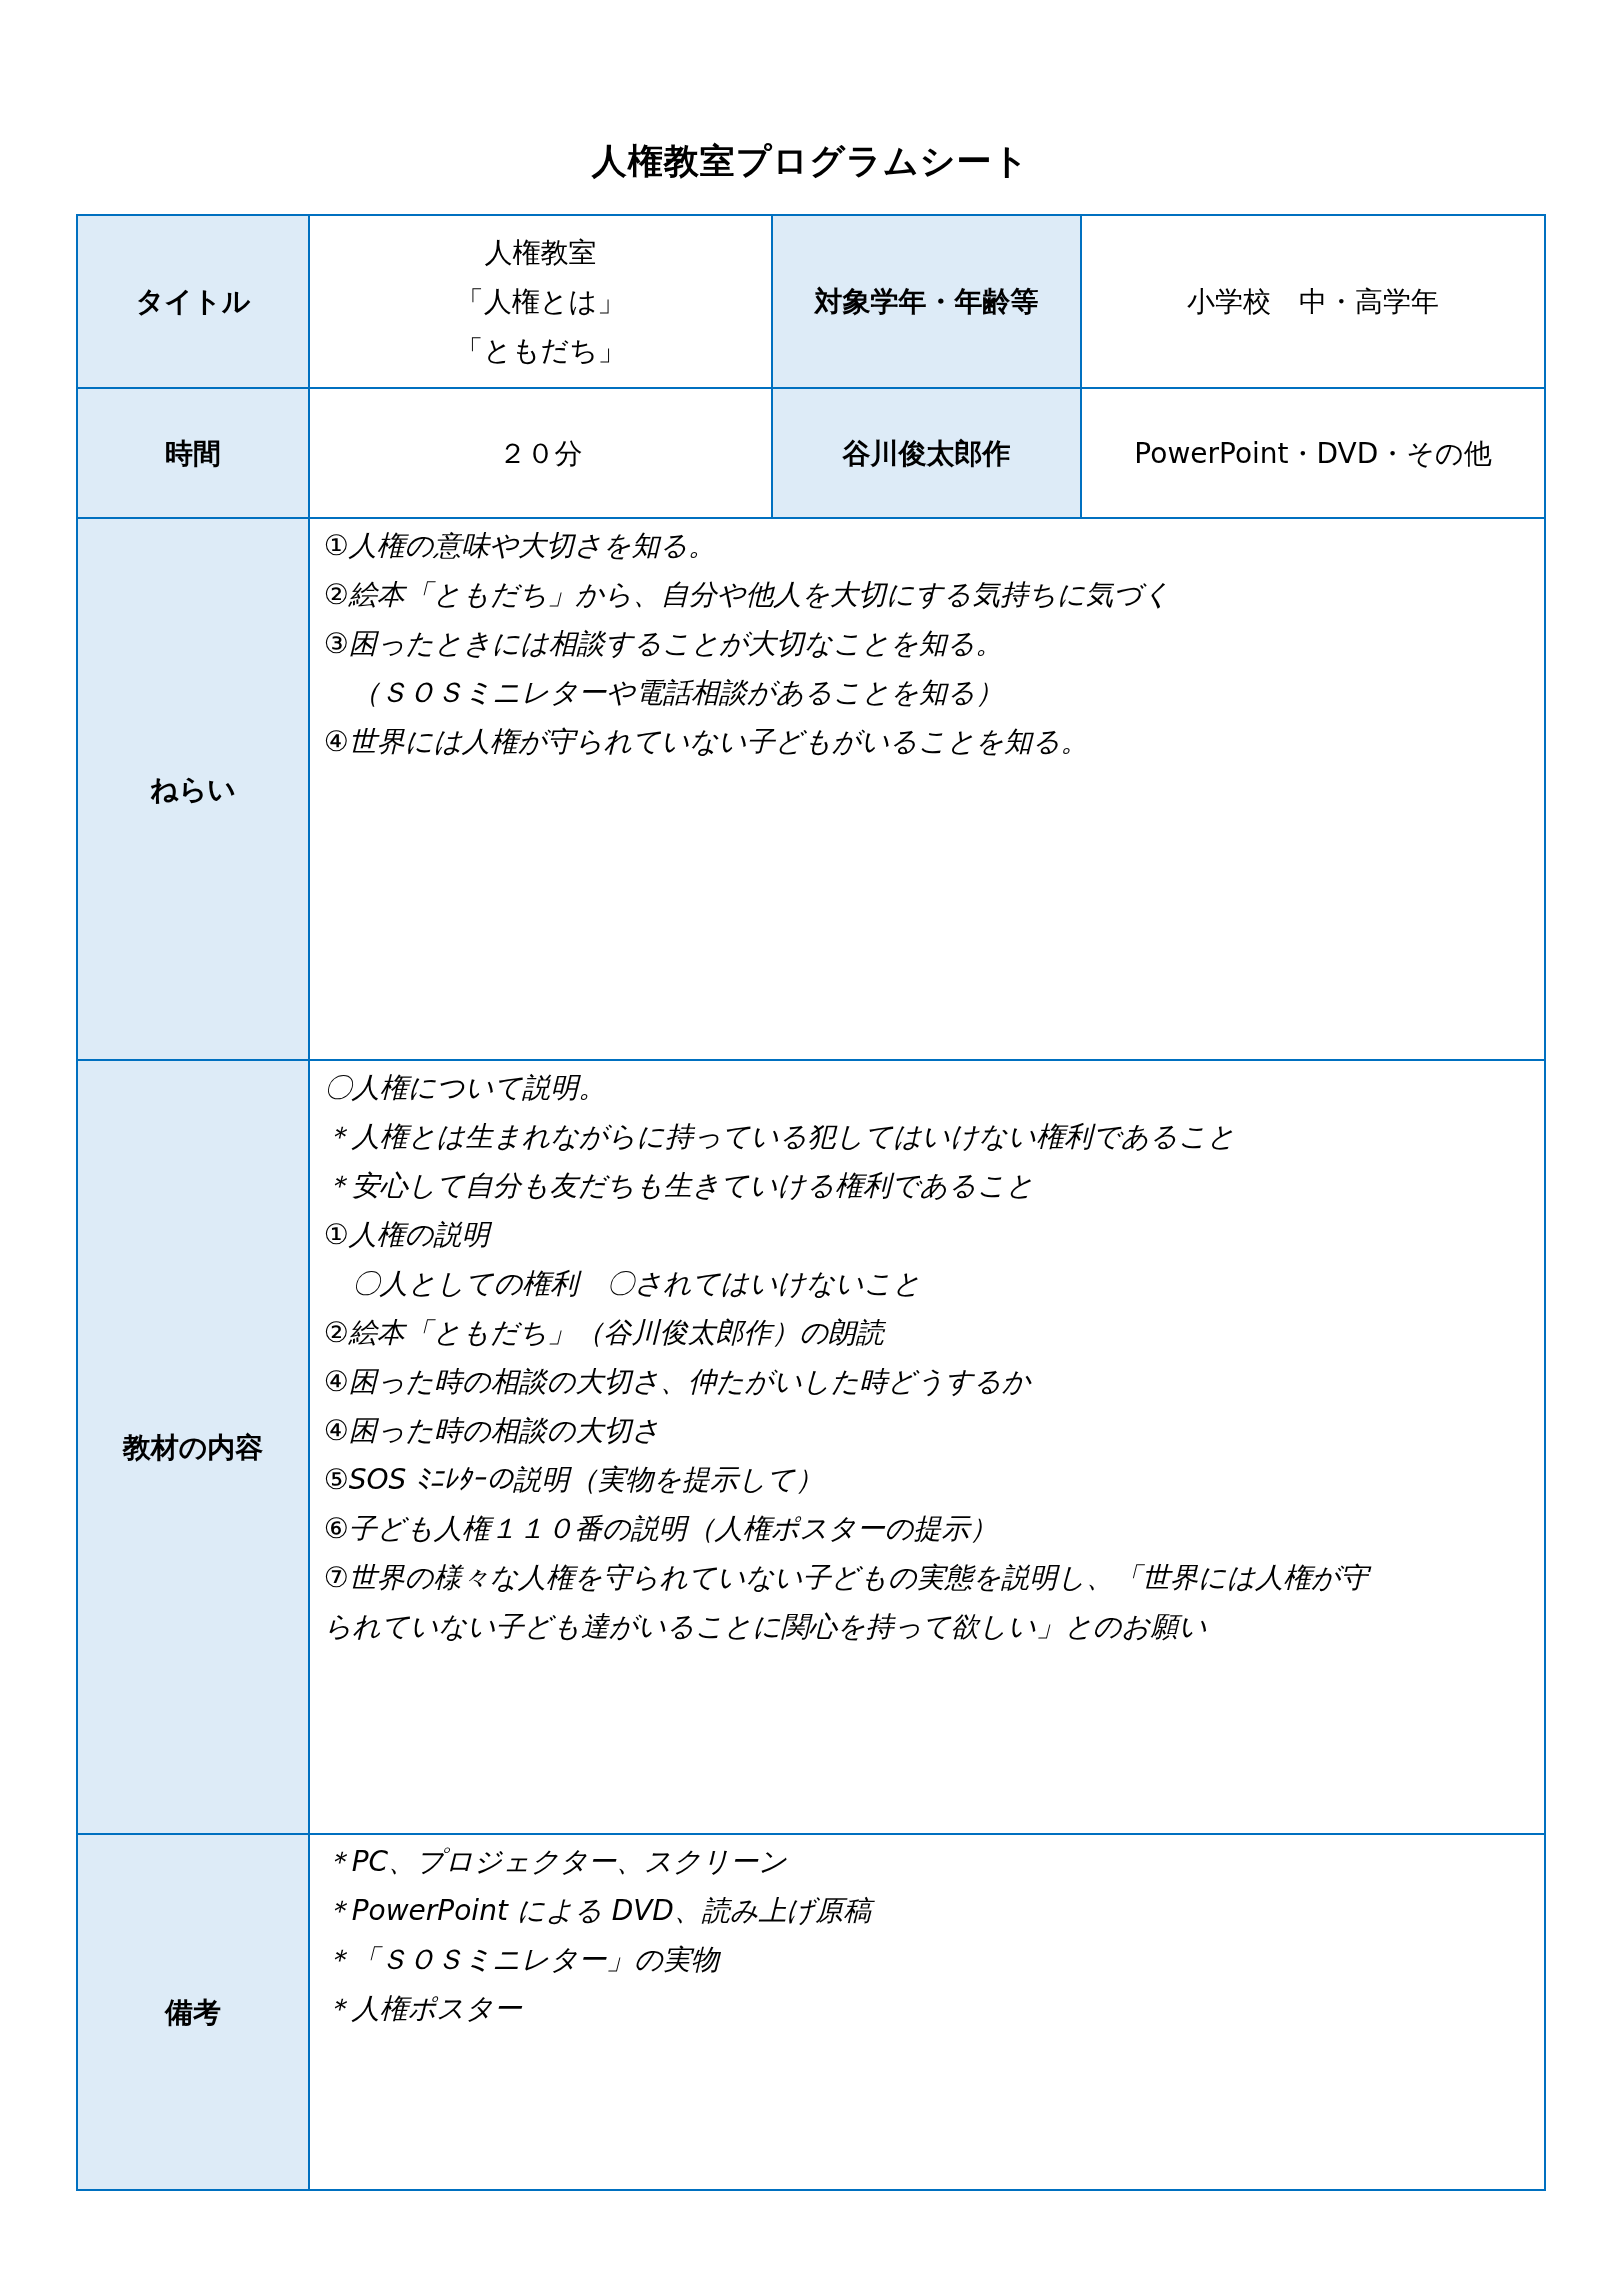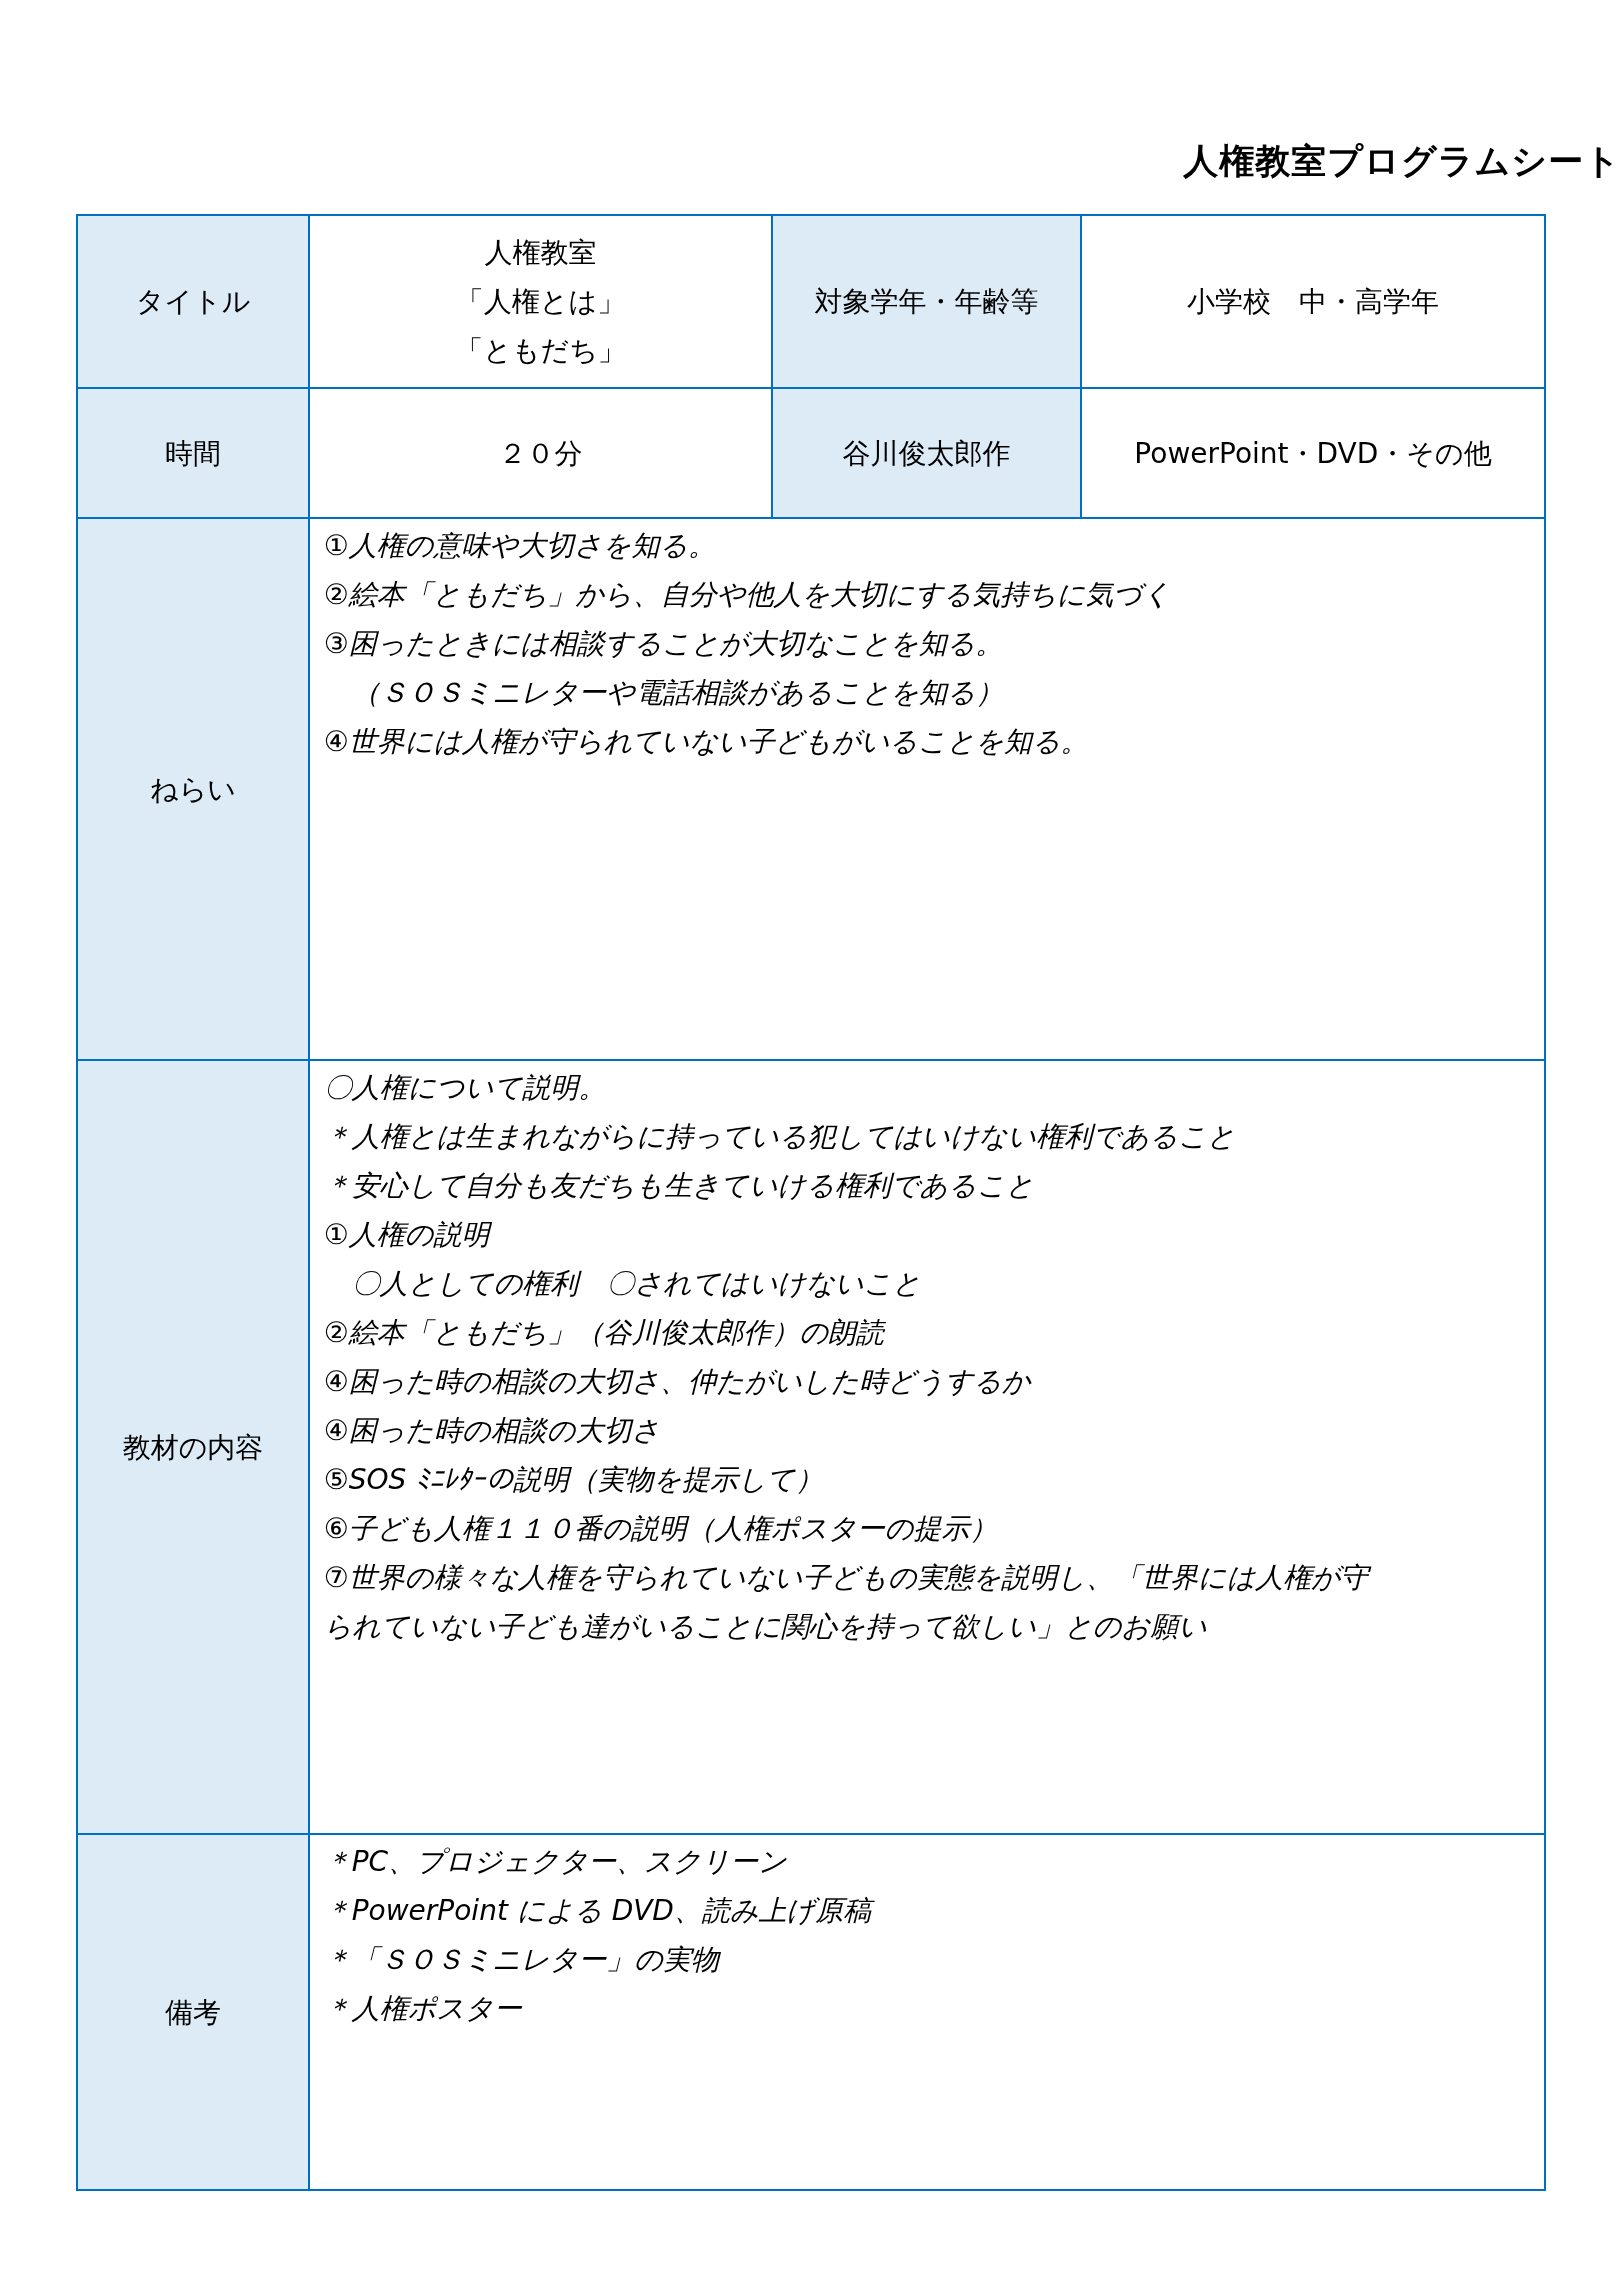--- a/index.html
+++ b/index.html
@@ -12,21 +12,21 @@
       height: 2293px;
       position: relative;
       font-family: "DejaVu Sans", "Liberation Sans", sans-serif;
       color: #000000;
     }
     .page-title {
       position: absolute;
       left: 0;
       top: 137px;
       width: 1621px;
-      text-align: right;
+      text-align: center;
       font-size: 35px;
       font-weight: bold;
       letter-spacing: 1px;
       line-height: 49px;
     }
     .sheet {
       position: absolute;
       left: 76px;
       top: 214px;
       width: 1467px;
@@ -37,20 +37,21 @@
     .sheet td {
       border: 2.9px solid #0070C0;
       padding: 12px;
       vertical-align: middle;
       font-size: 28px;
       line-height: 49px;
     }
     .label-cell {
       background: #DDEBF7;
       text-align: center;
+      font-weight: bold;
     }
     .value-cell {
       background: #ffffff;
       text-align: center;
     }
     .text-cell {
       background: #ffffff;
       vertical-align: top !important;
       text-align: left;
       padding: 0 11.8px 0 13.7px !important;

